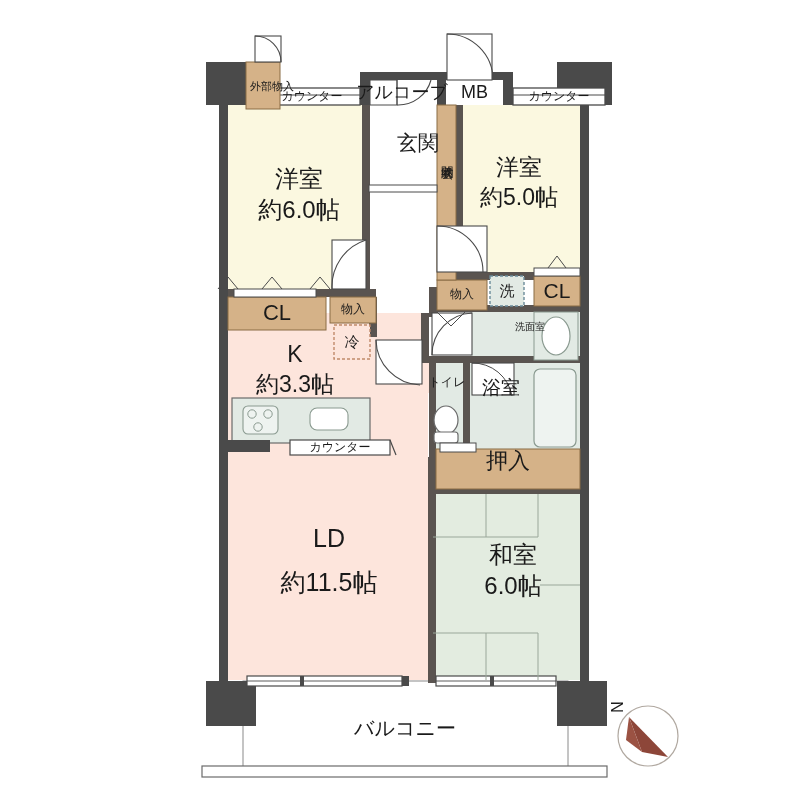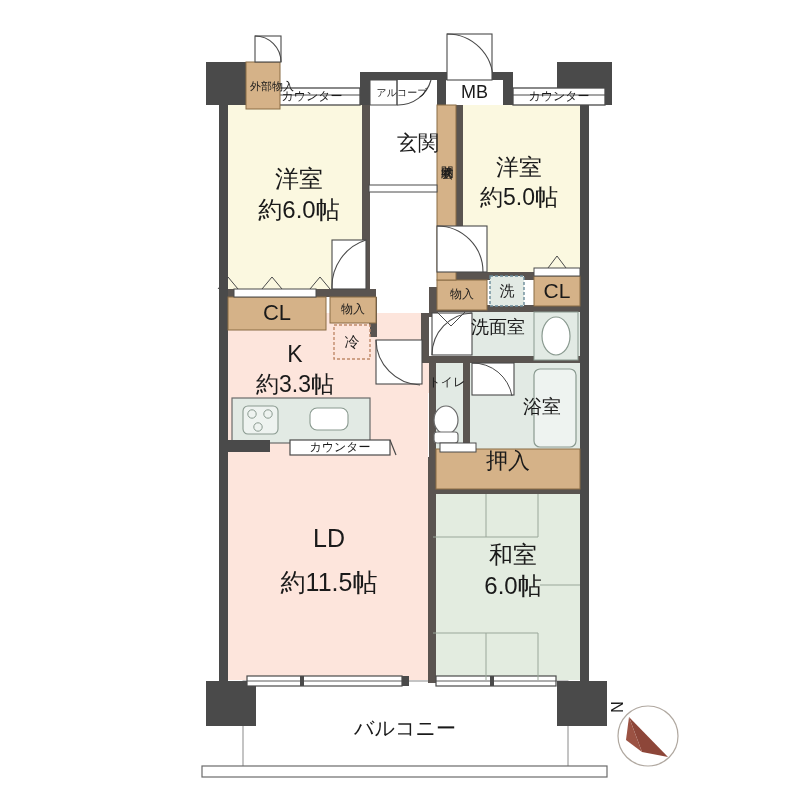--- a/index.html
+++ b/index.html
@@ -186,21 +186,21 @@
 </svg>
 
 <div class="lbl room-name" style="left:246px;top:66px;width:34px;height:40px;font-size:11px;">
   <span style="writing-mode:horizontal-tb;word-break:break-all;width:26px;line-height:1.15;">外部物入</span>
 </div>
 
 <div class="lbl" style="left:264px;top:88px;width:96px;height:17px;font-size:12px;"><span>カウンター</span></div>
 
 <div class="lbl" style="left:513px;top:88px;width:92px;height:17px;font-size:12px;"><span>カウンター</span></div>
 
-<div class="lbl" style="left:366px;top:80px;width:72px;height:25px;font-size:10px;"><span>アルコーブ</span></div>
+<div class="lbl" style="left:366px;top:80px;width:72px;height:25px;font-size:18px;"><span>アルコーブ</span></div>
 
 <div class="lbl" style="left:446px;top:80px;width:57px;height:25px;font-size:18px;"><span>MB</span></div>
 
 <div class="lbl" style="left:388px;top:128px;width:60px;height:30px;font-size:21px;"><span>玄関</span></div>
 
 <div class="lbl vert" style="left:437px;top:112px;width:19px;height:90px;font-size:12px;"><span>玄関収納</span></div>
 
 <div class="lbl" style="left:230px;top:160px;width:138px;height:70px;font-size:24px;flex-direction:column;">
   <span>洋室</span>
   <span style="margin-top:4px;">約6.0帖</span>
@@ -221,25 +221,25 @@
 
 <div class="lbl" style="left:534px;top:276px;width:46px;height:30px;font-size:21px;"><span>CL</span></div>
 
 <div class="lbl" style="left:334px;top:325px;width:36px;height:34px;font-size:15px;"><span>冷</span></div>
 
 <div class="lbl" style="left:230px;top:342px;width:130px;height:56px;font-size:23px;flex-direction:column;">
   <span>K</span>
   <span style="margin-top:4px;">約3.3帖</span>
 </div>
 
-<div class="lbl" style="left:466px;top:312px;width:64px;height:30px;font-size:18px;"><span>洗面室</span></div>
+<div class="lbl" style="left:498px;top:312px;width:64px;height:30px;font-size:10px;"><span>洗面室</span></div>
 
 <div class="lbl" style="left:430px;top:370px;width:34px;height:26px;font-size:12px;"><span>トイレ</span></div>
 
-<div class="lbl" style="left:470px;top:391px;width:62px;height:32px;font-size:19px;padding-left:41px;"><span>浴室</span></div>
+<div class="lbl" style="left:470px;top:372px;width:62px;height:32px;font-size:19px;"><span>浴室</span></div>
 
 <div class="lbl" style="left:292px;top:440px;width:96px;height:15px;font-size:12px;"><span>カウンター</span></div>
 
 <div class="lbl" style="left:436px;top:449px;width:144px;height:25px;font-size:22px;"><span>押入</span></div>
 
 <div class="lbl" style="left:236px;top:525px;width:186px;height:70px;font-size:25px;flex-direction:column;">
   <span>LD</span>
   <span style="margin-top:16px;">約11.5帖</span>
 </div>
 

